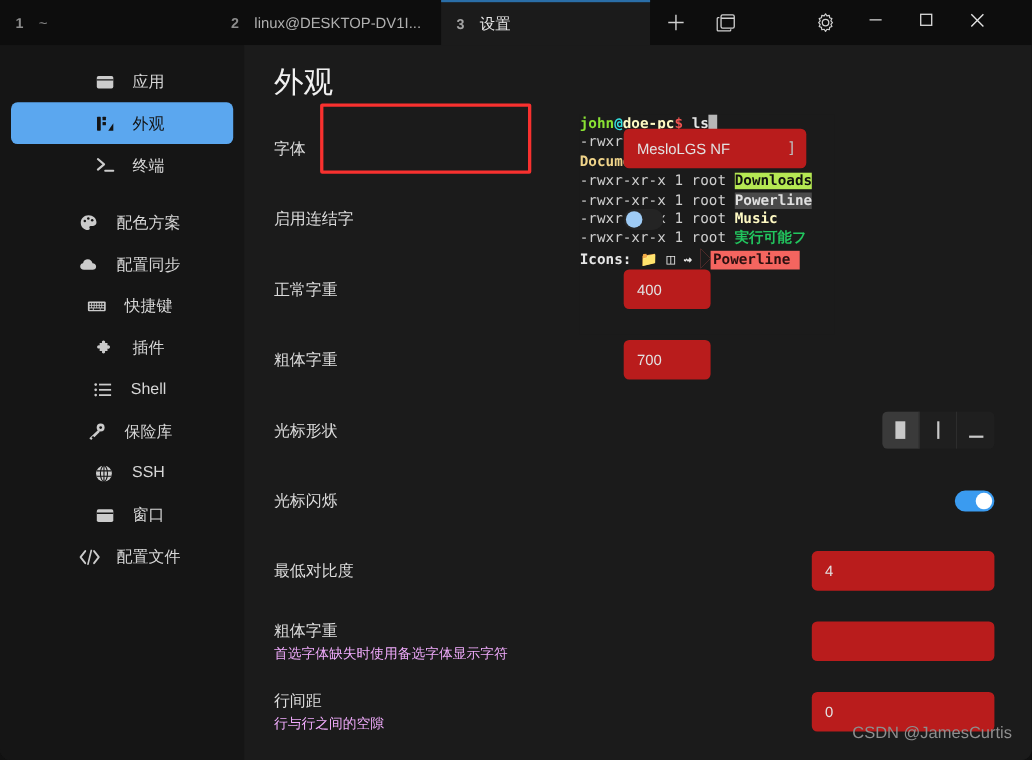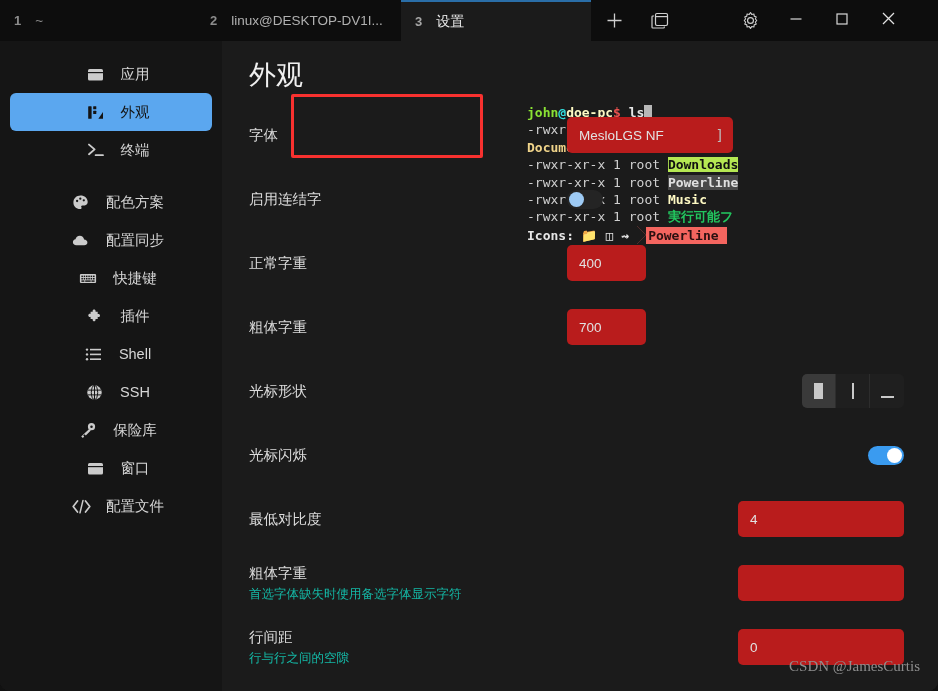--- a/index.html
+++ b/index.html
@@ -136,21 +136,21 @@
     width: 716px;
   }
   .srow {
     position: relative;
     display: flex;
     align-items: center;
     min-height: 64px;
     padding: 0 34px 0 27px;
   }
   .slabel { color: #dcdcdc; font-size: 14.5px; }
-  .ssub { color: #14b8a6; font-size: 12.5px; margin-top: 3px; }
+  .ssub { color: #f0abfc; font-size: 12.5px; margin-top: 3px; }
   .slabelbox { width: 318px; flex: 0 0 318px; }
   .sctl { flex: 1; display: flex; align-items: center; }
 
   .textinput {
     height: 36px;
     background: #b91c1c;
     border: none;
     border-radius: 5px;
     color: #e2e2e2;
     font-size: 13.5px;
@@ -286,21 +286,20 @@
     position: relative; z-index: 2;
   }
 
   
   .watermark {
     position: absolute;
     right: 18px; bottom: 16px;
     color: #8e8e8e;
     font-size: 15px;
     z-index: 40;
-    font-family: Liberation Serif, serif;
   }
 </style>
 </head>
 <body>
 
 <div id="app">
   <div class="window">
 
     <div class="titlebar">
 
@@ -475,40 +474,40 @@
               <circle cx="2" cy="12.2" r="1.2"></circle>
                 <rect x="5" y="11.4" width="11" height="1.6"></rect>
             </g>
           </svg>
         </span>
         <span>Shell</span>
       </div>
 
       <div class="side-item">
         <span class="sicon">
+          <svg width="18" height="17" viewBox="0 0 18 17">
+            <circle cx="12.5" cy="4.7" r="3.6" fill="currentColor"></circle>
+            <circle cx="12.5" cy="4.7" r="1.25" fill="#151515"></circle>
+            <path d="M10.2 6.9 L2.2 14.4 L3.9 15.9 L5.2 14.6 L4.2 13.6 L5.6 12.3 L6.8 13.4 L11.8 8.4 Z" fill="currentColor"></path>
+          </svg>
+        </span>
+        <span>保险库</span>
+      </div>
+
+      <div class="side-item">
+        <span class="sicon">
           <svg width="17" height="17" viewBox="0 0 17 17">
             <circle cx="8.5" cy="8.5" r="7.2" fill="currentColor"></circle>
             <g stroke="#151515" stroke-width="1" fill="none">
               <ellipse cx="8.5" cy="8.5" rx="3.2" ry="7.2"></ellipse>
               <path d="M1.7 6.1 H15.3 M1.7 10.9 H15.3 M8.5 1.3 V15.7"></path>
             </g>
           </svg>
         </span>
         <span>SSH</span>
-      </div>
-
-      <div class="side-item">
-        <span class="sicon">
-          <svg width="18" height="17" viewBox="0 0 18 17">
-            <circle cx="12.5" cy="4.7" r="3.6" fill="currentColor"></circle>
-            <circle cx="12.5" cy="4.7" r="1.25" fill="#151515"></circle>
-            <path d="M10.2 6.9 L2.2 14.4 L3.9 15.9 L5.2 14.6 L4.2 13.6 L5.6 12.3 L6.8 13.4 L11.8 8.4 Z" fill="currentColor"></path>
-          </svg>
-        </span>
-        <span>保险库</span>
       </div>
 
       <div class="side-item">
         <span class="sicon">
           <svg width="17" height="17" viewBox="0 0 17 17">
             <rect x="1" y="3" width="15" height="11.5" rx="1.6" fill="currentColor"></rect>
             <path d="M1 6.6 H16" stroke="#151515" stroke-width="1.2"></path>
           </svg>
         </span>
         <span>窗口</span>

